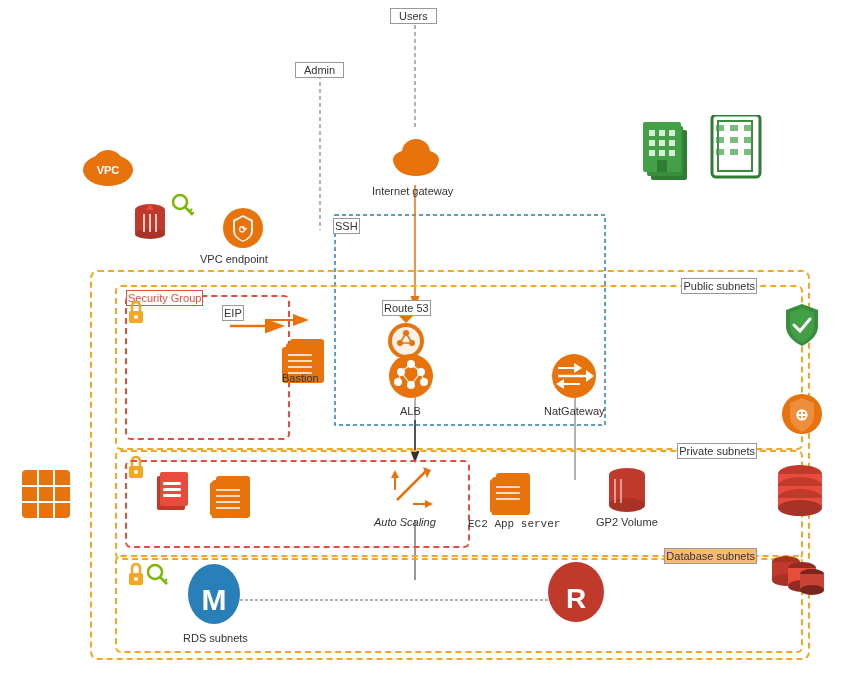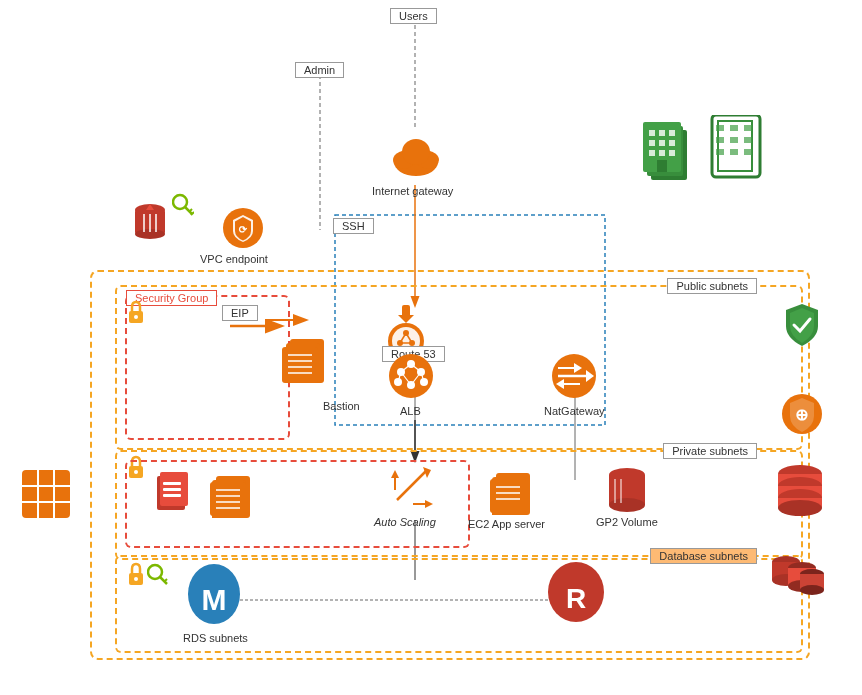--- a/index.html
+++ b/index.html
@@ -23,21 +23,21 @@
       font-size: 11px;
       font-weight: normal;
       color: #333;
     }
     .label-box {
       position: absolute;
       text-align: center;
       font-size: 11px;
       border: 1px solid #999;
       background: #fff;
-      padding: 1px 8px;
+      padding: 1px 1px;
       color: #333;
     }
     
     .outer-dashed {
       position: absolute;
       border: 2px dashed #f5a623;
       border-radius: 8px;
     }
     .inner-dashed {
       position: absolute;
@@ -99,20 +99,29 @@
   </svg>
 
   <div class="label" style="left:390px;top:8px;border:1px solid #999;padding:1px 8px;background:#fff;">Users</div>
 
   <div class="label" style="left:295px;top:62px;border:1px solid #999;padding:1px 8px;background:#fff;">Admin</div>
 
   <div class="label" style="left:83px;top:148px;color:#fff;">
     
   </div>
 
+  <div class="icon" style="left:78px;top:140px;">
+    <svg width="60" height="48">
+      <ellipse cx="30" cy="30" rx="25" ry="16" fill="#e8720c"></ellipse>
+      <ellipse cx="18" cy="28" rx="12" ry="10" fill="#e8720c"></ellipse>
+      <ellipse cx="42" cy="28" rx="12" ry="10" fill="#e8720c"></ellipse>
+      <ellipse cx="30" cy="22" rx="14" ry="12" fill="#e8720c"></ellipse>
+      <text x="30" y="34" text-anchor="middle" fill="white" font-size="11" font-weight="bold">VPC</text>
+    </svg>
+  </div>
 
   <div class="icon" style="left:390px;top:130px;">
     <svg width="52" height="52">
       <ellipse cx="26" cy="32" rx="22" ry="14" fill="#e8720c"></ellipse>
       <ellipse cx="14" cy="30" rx="11" ry="9" fill="#e8720c"></ellipse>
       <ellipse cx="38" cy="30" rx="11" ry="9" fill="#e8720c"></ellipse>
       <ellipse cx="26" cy="22" rx="14" ry="13" fill="#e8720c"></ellipse>
     </svg>
   </div>
   <div class="label" style="left:372px;top:185px;">Internet gateway</div>
@@ -212,39 +221,39 @@
     <svg width="50" height="52">
       <rect x="8" y="4" width="34" height="44" rx="3" fill="#e8720c"></rect>
       <rect x="4" y="8" width="34" height="40" rx="3" fill="#e8720c"></rect>
       <rect x="0" y="12" width="36" height="36" rx="3" fill="#e8720c"></rect>
       <line x1="6" y1="20" x2="30" y2="20" stroke="white" stroke-width="1.5"></line>
       <line x1="6" y1="26" x2="30" y2="26" stroke="white" stroke-width="1.5"></line>
       <line x1="6" y1="32" x2="30" y2="32" stroke="white" stroke-width="1.5"></line>
       <line x1="6" y1="38" x2="30" y2="38" stroke="white" stroke-width="1.5"></line>
     </svg>
   </div>
-  <div class="label" style="left:282px;top:400px;margin-left:41px;">Bastion</div>
+  <div class="label" style="left:282px;top:372px;">Bastion</div>
 
   <div class="icon" style="left:380px;top:305px;">
     <svg width="52" height="52">
 
       <rect x="22" y="0" width="8" height="12" fill="#e8720c" rx="2"></rect>
       <polygon points="18,10 34,10 26,18" fill="#e8720c"></polygon>
 
       <circle cx="26" cy="36" r="18" fill="#e8720c"></circle>
       <circle cx="26" cy="36" r="14" fill="white" opacity="0.9"></circle>
       <circle cx="26" cy="28" r="3" fill="#e8720c"></circle>
       <circle cx="20" cy="38" r="3" fill="#e8720c"></circle>
       <circle cx="32" cy="38" r="3" fill="#e8720c"></circle>
       <line x1="26" y1="28" x2="20" y2="38" stroke="#e8720c" stroke-width="1.5"></line>
       <line x1="26" y1="28" x2="32" y2="38" stroke="#e8720c" stroke-width="1.5"></line>
       <line x1="20" y1="38" x2="32" y2="38" stroke="#e8720c" stroke-width="1.5"></line>
     </svg>
   </div>
-  <div class="label-box" style="left:382px;top:300px;background:#fff;margin-top:46px;">Route 53</div>
+  <div class="label-box" style="left:382px;top:300px;background:#fff;">Route 53</div>
 
   <div class="icon" style="left:385px;top:350px;">
     <svg width="52" height="52">
       <circle cx="26" cy="26" r="22" fill="#e8720c"></circle>
       <circle cx="26" cy="14" r="4" fill="white"></circle>
       <circle cx="16" cy="22" r="4" fill="white"></circle>
       <circle cx="36" cy="22" r="4" fill="white"></circle>
       <circle cx="13" cy="32" r="4" fill="white"></circle>
       <circle cx="26" cy="35" r="4" fill="white"></circle>
       <circle cx="39" cy="32" r="4" fill="white"></circle>
@@ -313,21 +322,21 @@
   <div class="icon" style="left:490px;top:465px;">
     <svg width="50" height="50">
       <rect x="6" y="8" width="34" height="42" rx="3" fill="#e8720c"></rect>
       <rect x="2" y="12" width="34" height="40" rx="3" fill="#e8720c"></rect>
       <rect x="0" y="14" width="36" height="34" rx="3" fill="#e8720c"></rect>
       <line x1="6" y1="22" x2="30" y2="22" stroke="white" stroke-width="1.5"></line>
       <line x1="6" y1="28" x2="30" y2="28" stroke="white" stroke-width="1.5"></line>
       <line x1="6" y1="34" x2="30" y2="34" stroke="white" stroke-width="1.5"></line>
     </svg>
   </div>
-  <div class="label" style="left:468px;top:518px;">EC2 App server</div>
+  <div class="label" style="left:468px;top:518px;font-family:Liberation Mono, monospace;">EC2 App server</div>
 
   <div class="icon" style="left:607px;top:465px;">
     <svg width="40" height="48">
       <ellipse cx="20" cy="10" rx="18" ry="7" fill="#c0392b"></ellipse>
       <rect x="2" y="10" width="36" height="30" fill="#c0392b"></rect>
       <ellipse cx="20" cy="40" rx="18" ry="7" fill="#a93226"></ellipse>
       <line x1="8" y1="14" x2="8" y2="38" stroke="white" stroke-width="1"></line>
       <line x1="14" y1="14" x2="14" y2="38" stroke="white" stroke-width="1"></line>
     </svg>
   </div>

